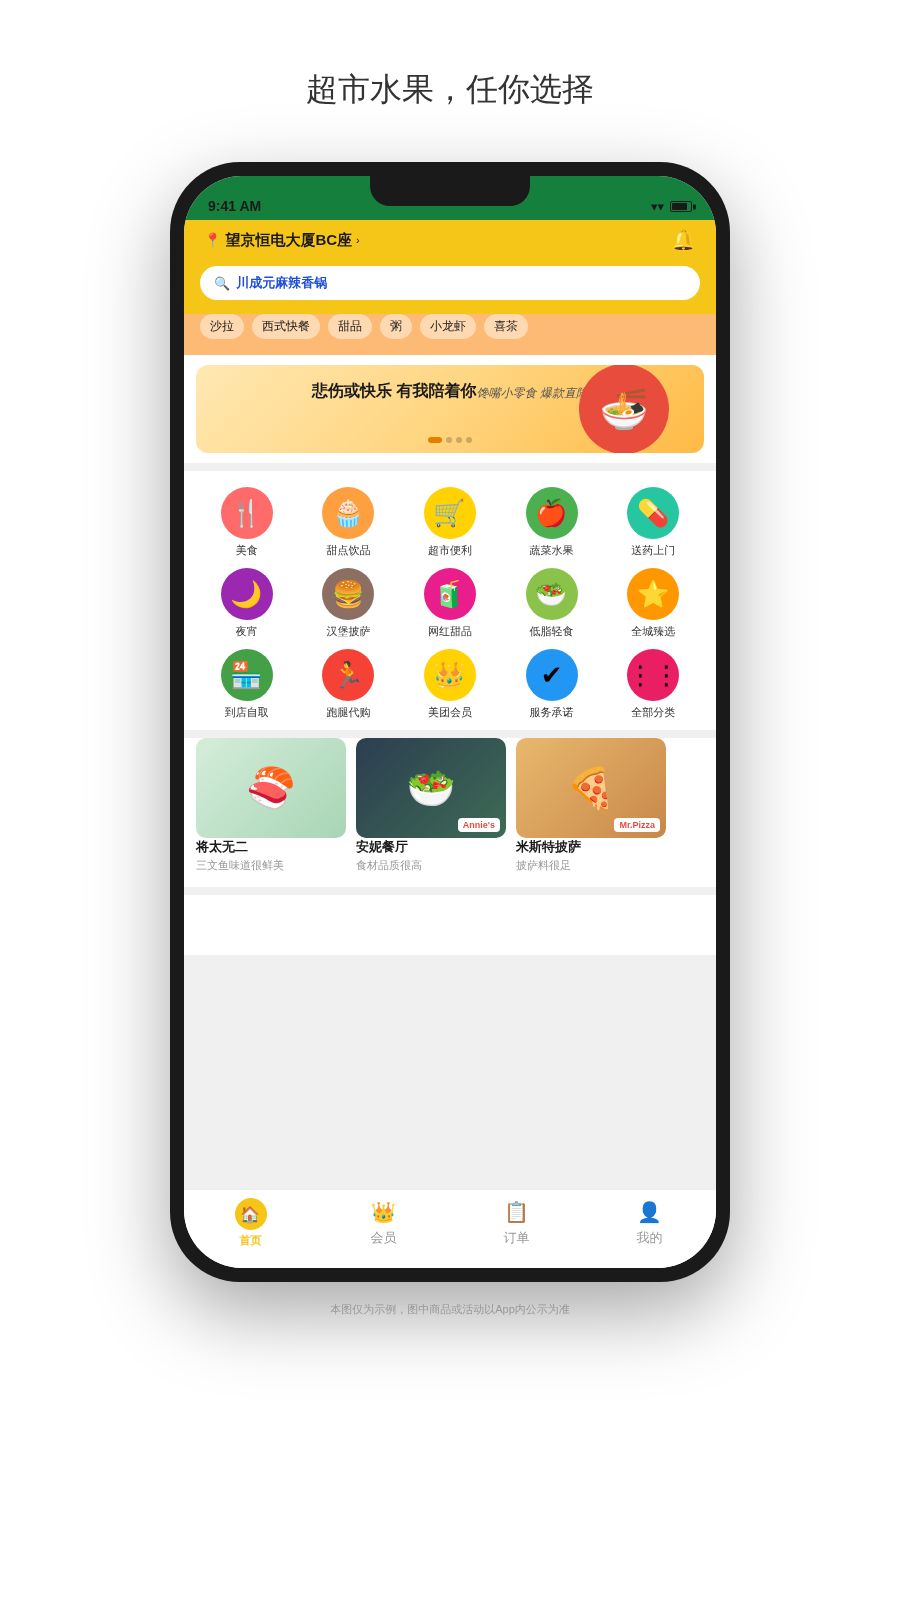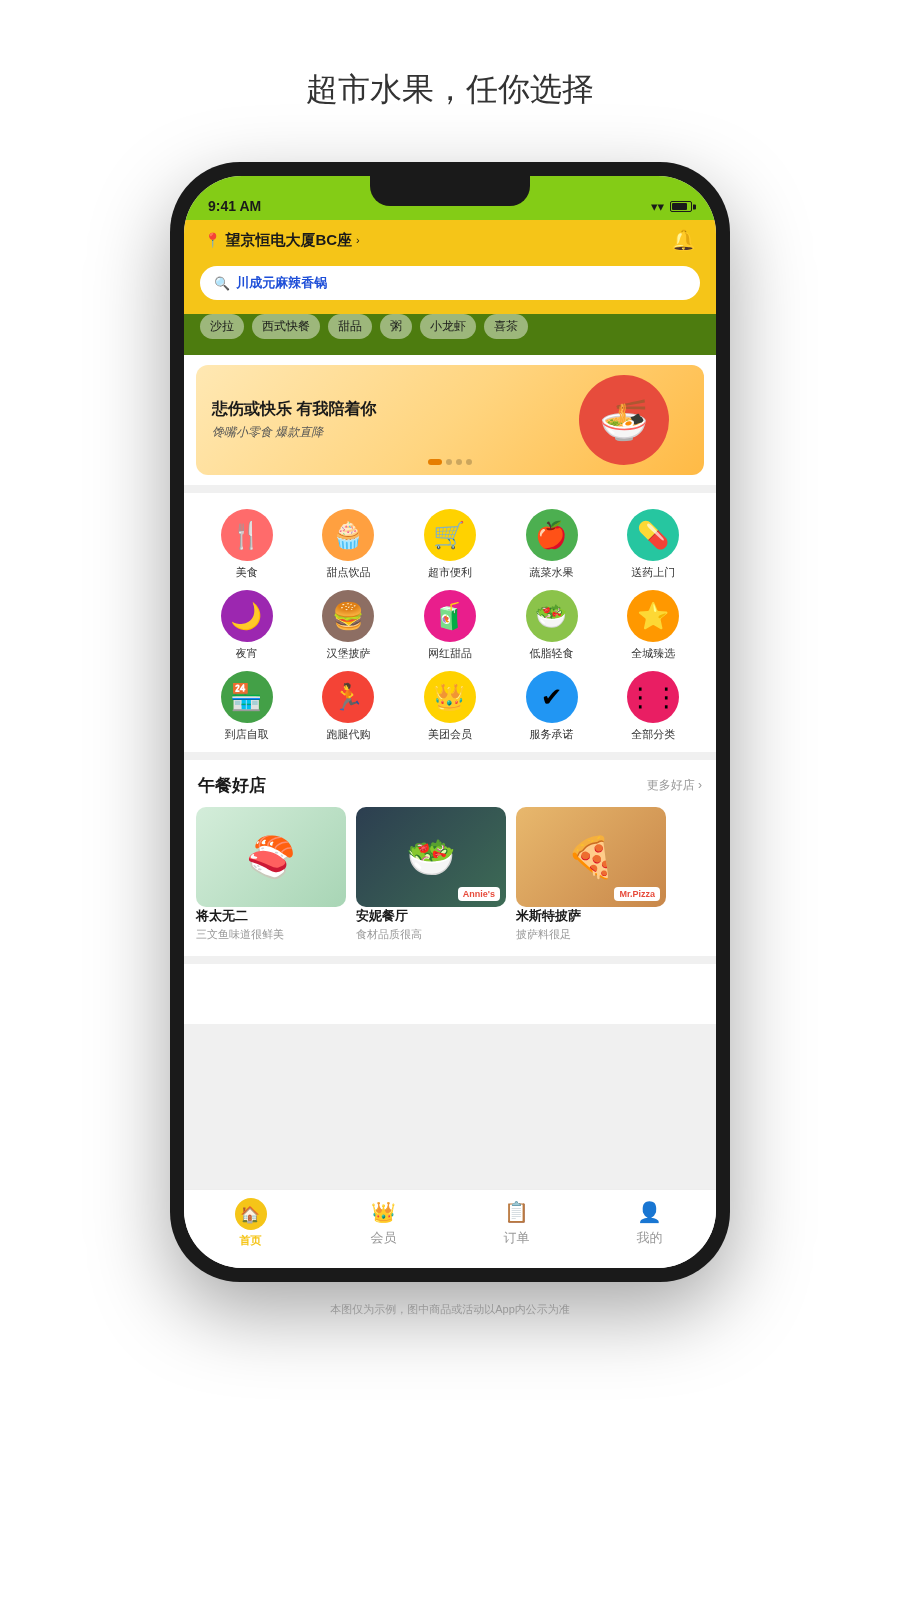--- a/index.html
+++ b/index.html
@@ -66,21 +66,21 @@
       transform: translateX(-50%);
       width: 160px;
       height: 30px;
       background: #1a1a1a;
       border-radius: 0 0 20px 20px;
       z-index: 100;
     }
 
     
     .status-bar {
-      background: #84cc16;
+      background: #15803d;
       height: 44px;
       display: flex;
       align-items: flex-end;
       padding: 0 24px 6px;
       justify-content: space-between;
       flex-shrink: 0;
       position: relative;
       z-index: 10;
       gap: 40px;
     }
@@ -168,21 +168,21 @@
       display: flex;
       align-items: center;
       padding: 8px 14px;
       gap: 6px;
     }
     .search-icon { font-size: 13px; color: #999; }
     .search-text { font-size: 13px; color: #1d4ed8; font-weight: bold; }
 
     
     .tags-section {
-      background: #4d7c0f;
+      background: #fdba74;
       padding: 0 16px 16px;
       display: flex;
       gap: 8px;
       flex-wrap: nowrap;
     }
     .tag {
       background: rgba(255,255,255,0.45);
       border-radius: 14px;
       padding: 4px 10px;
       font-size: 12px;
@@ -193,25 +193,25 @@
     
     .banner-section {
       background: #fff;
       margin: 0;
       padding: 10px 12px;
     }
     .banner {
       background: linear-gradient(135deg, #ffe8b3 0%, #ffd580 50%, #ffba45 100%);
       border-radius: 12px;
       padding: 16px;
-      height: 110px;
+      height: 88px;
       position: relative;
       overflow: hidden;
       display: flex;
-      flex-direction: column;
+      flex-direction: row;
       justify-content: center;
     }
     .banner-food-visual {
       position: absolute;
       right: 10px;
       top: 0;
       bottom: 0;
       width: 140px;
       display: flex;
       align-items: center;
@@ -568,24 +568,20 @@
                 <span class="cat-label">服务承诺</span>
               </div>
               <div class="cat-item">
                 <div class="cat-icon cat-multi">⋮⋮</div>
                 <span class="cat-label">全部分类</span>
               </div>
             </div>
         </div>
 
         <div class="restaurants-section">
-          <div class="section-header">
-            <span class="section-title">午餐好店</span>
-            <span class="section-more">更多好店 ›</span>
-          </div>
           <div class="restaurant-list" id="restaurant-list">
               <div class="restaurant-card">
                 <div class="restaurant-img">
                   <div class="restaurant-img-bg img-sushi">🍣</div>
                 </div>
                 <div class="restaurant-name">将太无二</div>
                 <div class="restaurant-desc">三文鱼味道很鲜美</div>
               </div>
               <div class="restaurant-card">
                 <div class="restaurant-img">

